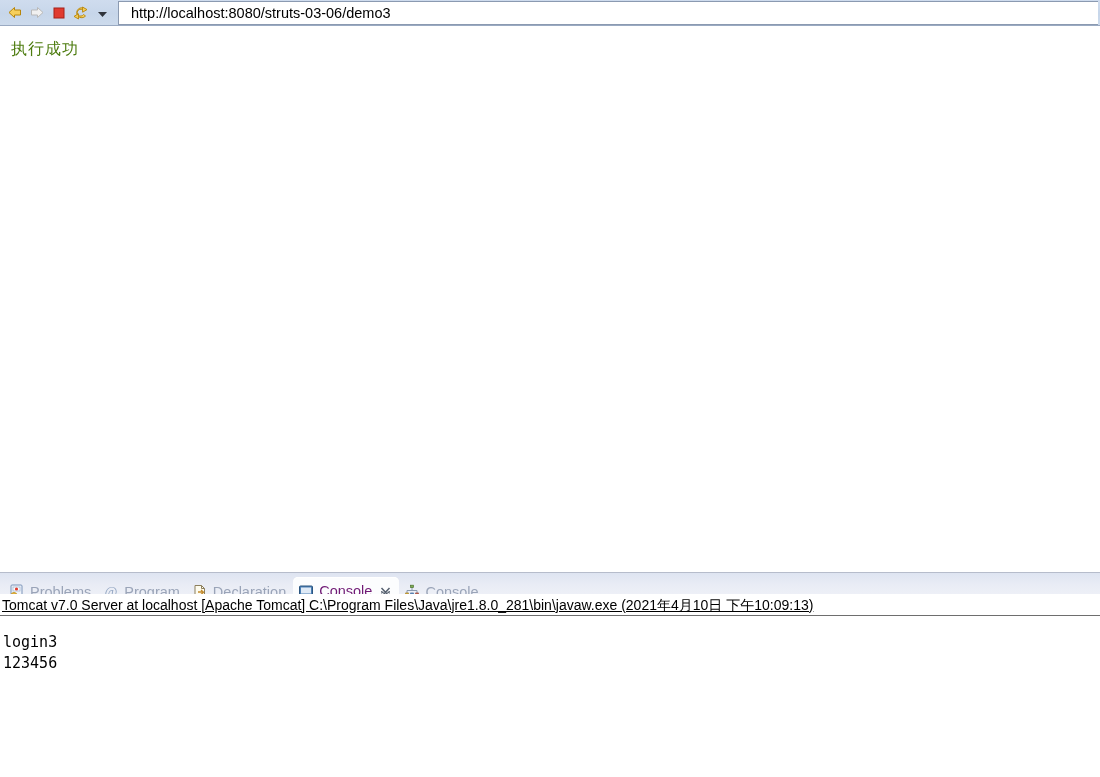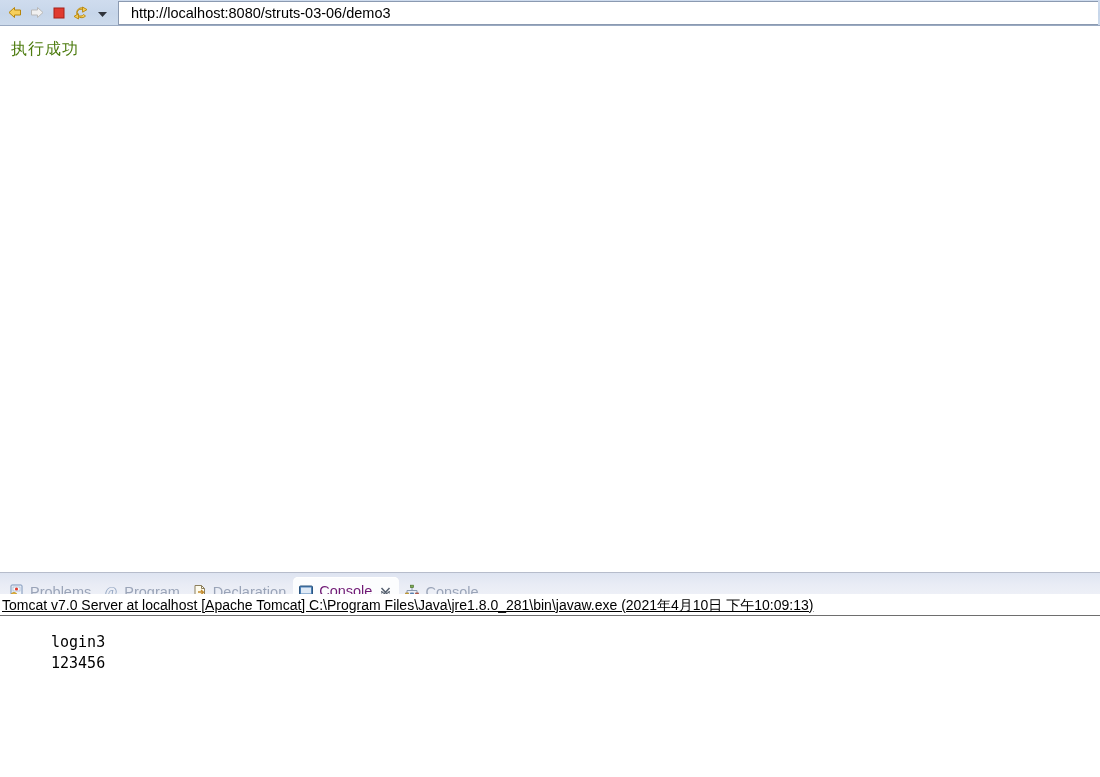--- a/index.html
+++ b/index.html
@@ -180,21 +180,20 @@
   
   .console-output {
     position: absolute;
     left: 0;
     top: 57px;
     width: 899px;
     height: 148px;
     background: #ffffff;
     padding: 3px 0 0 3px;
     box-sizing: border-box;
-    margin-left: 48px;
   }
   .console-line {
     font-family: "DejaVu Sans Mono", "Liberation Mono", monospace;
     font-size: 15px;
     line-height: 20.5px;
     color: #000000;
     white-space: pre;
   }
 </style>
 </head>

